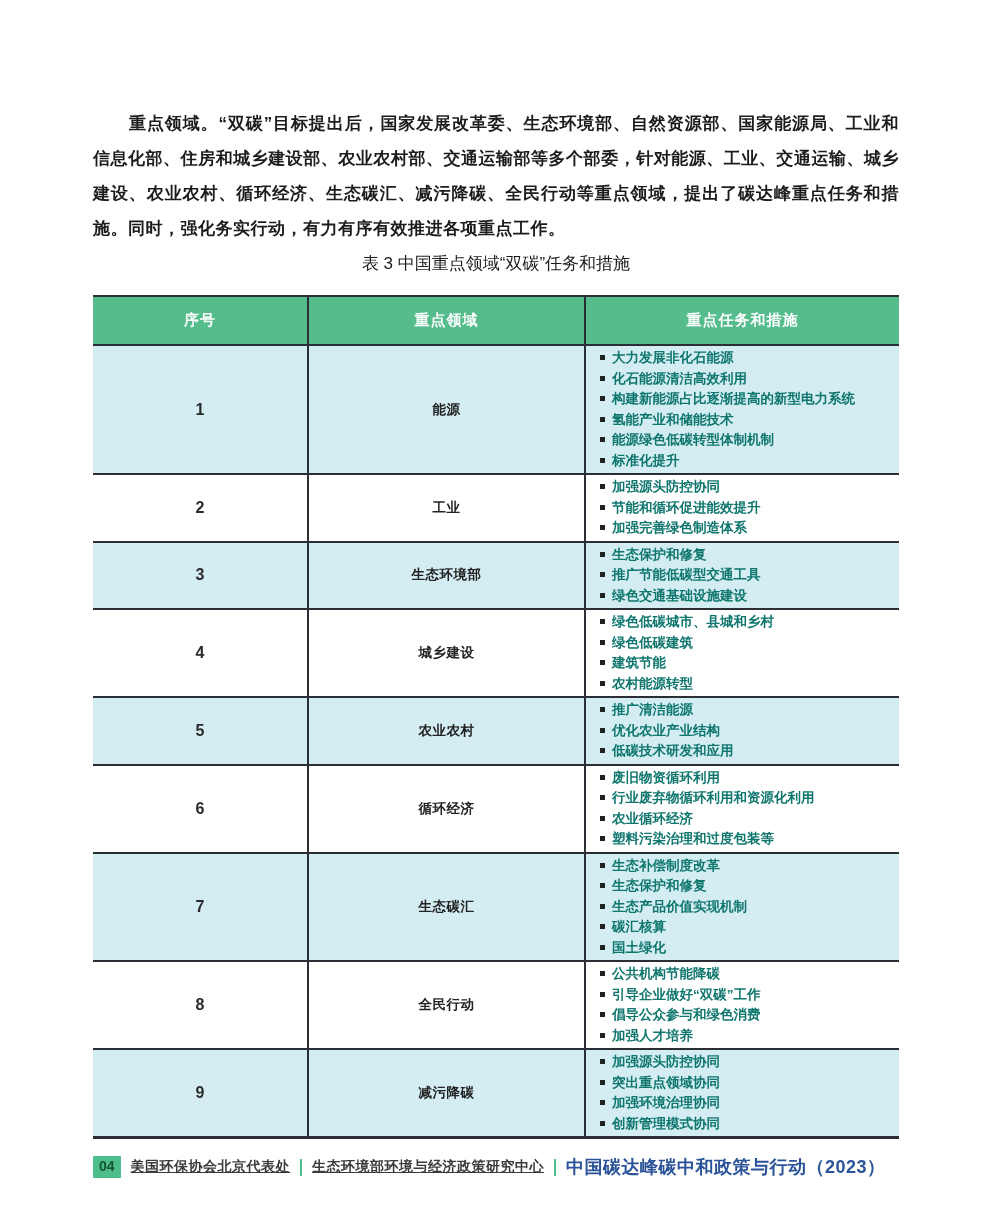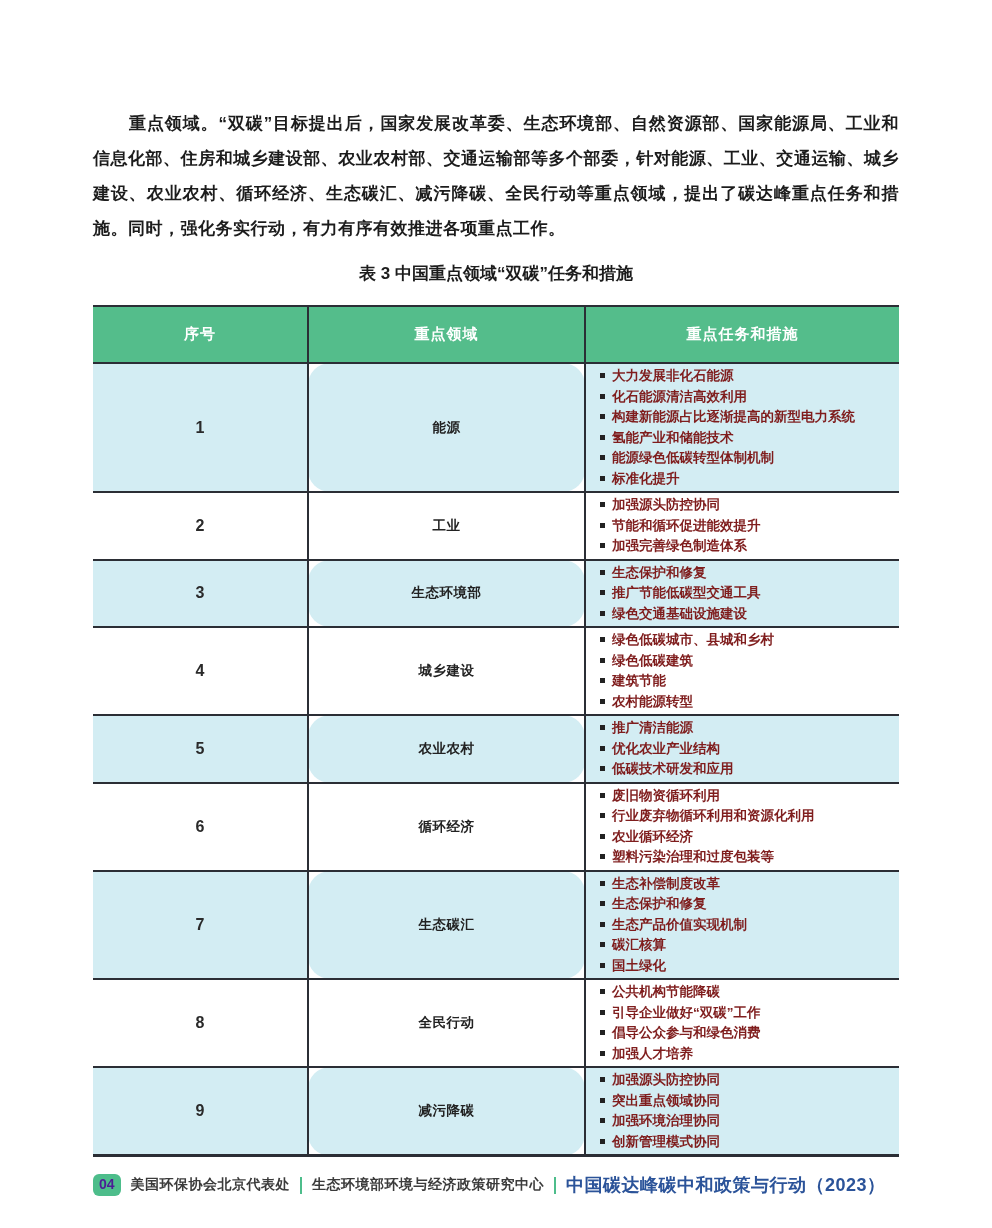--- a/index.html
+++ b/index.html
@@ -25,37 +25,37 @@
     text-indent: 36px;
     font-weight: 600;
     color: #1c1c1c;
     letter-spacing: 0.5px;
   }
   .para .lead { font-weight: 800; }
   
   .table-title {
     text-align: center;
     font-size: 17px;
-    font-weight: 700;
+    font-weight: 400;
     color: #1c1c1c;
-    margin: 16px 0 20px 0;
+    margin: 6px 0 20px 0;
   }
   
   table.dual-carbon {
     width: 806px;
     border-collapse: collapse;
     border-top: 2px solid #2b2e35;
     border-bottom: 3px solid #2b2e35;
   }
   table.dual-carbon thead tr { background: #54bd8b; }
   table.dual-carbon th {
     color: #ffffff;
     font-size: 15px;
     font-weight: 800;
-    height: 57px;
+    height: 49px;
     text-align: center;
     vertical-align: middle;
     letter-spacing: 1px;
   }
   table.dual-carbon tbody tr { border-top: 2px solid #2b2e35; }
   table.dual-carbon tbody tr.cyan  { background: #d3edf3; }
   table.dual-carbon tbody tr.white { background: #ffffff; }
   table.dual-carbon th:nth-child(1),
   table.dual-carbon td:nth-child(1) { width: 215px; border-right: 2px solid #2b2e35; }
   table.dual-carbon th:nth-child(2),
@@ -69,61 +69,61 @@
     font-weight: 600;
     color: #2a2a2a;
   }
   td.col-area {
     text-align: center;
     vertical-align: middle;
     font-size: 13.5px;
     font-weight: 700;
     color: #222222;
     letter-spacing: 0.5px;
-    border-radius: 22px;
   }
   td.col-tasks { vertical-align: middle; padding: 2px 8px 2px 14px; }
   td.col-tasks ul { list-style: none; }
   td.col-tasks li {
     font-size: 13.5px;
     font-weight: 700;
     line-height: 20.5px;
-    color: #7f1d1d;
+    color: #0f766e;
     white-space: nowrap;
   }
   .sq {
     display: inline-block;
     width: 5px;
     height: 5px;
     background: #222222;
     margin-right: 7px;
     vertical-align: 2px;
   }
   
   .footer {
     display: flex;
     align-items: center;
     margin-top: 16px;
     height: 24px;
   }
   .page-badge {
     background: #4dbd8b;
-    color: #4c1d95;
+    color: #14532d;
     font-size: 14px;
     font-weight: 800;
-    border-radius: 6px;
+    border-radius: 1px;
     padding: 2px 6px 3px 6px;
     margin-right: 10px;
     line-height: 17px;
   }
   .footer .org {
     font-size: 14px;
     font-weight: 700;
     color: #3b3b3b;
     letter-spacing: 0.5px;
+    text-decoration: underline;
   }
   .footer .sep {
     width: 2px;
     height: 17px;
     background: #4dbd8b;
     margin: 0 10px;
   }
   .footer .doc-title {
     font-size: 18px;
     font-weight: 800;

